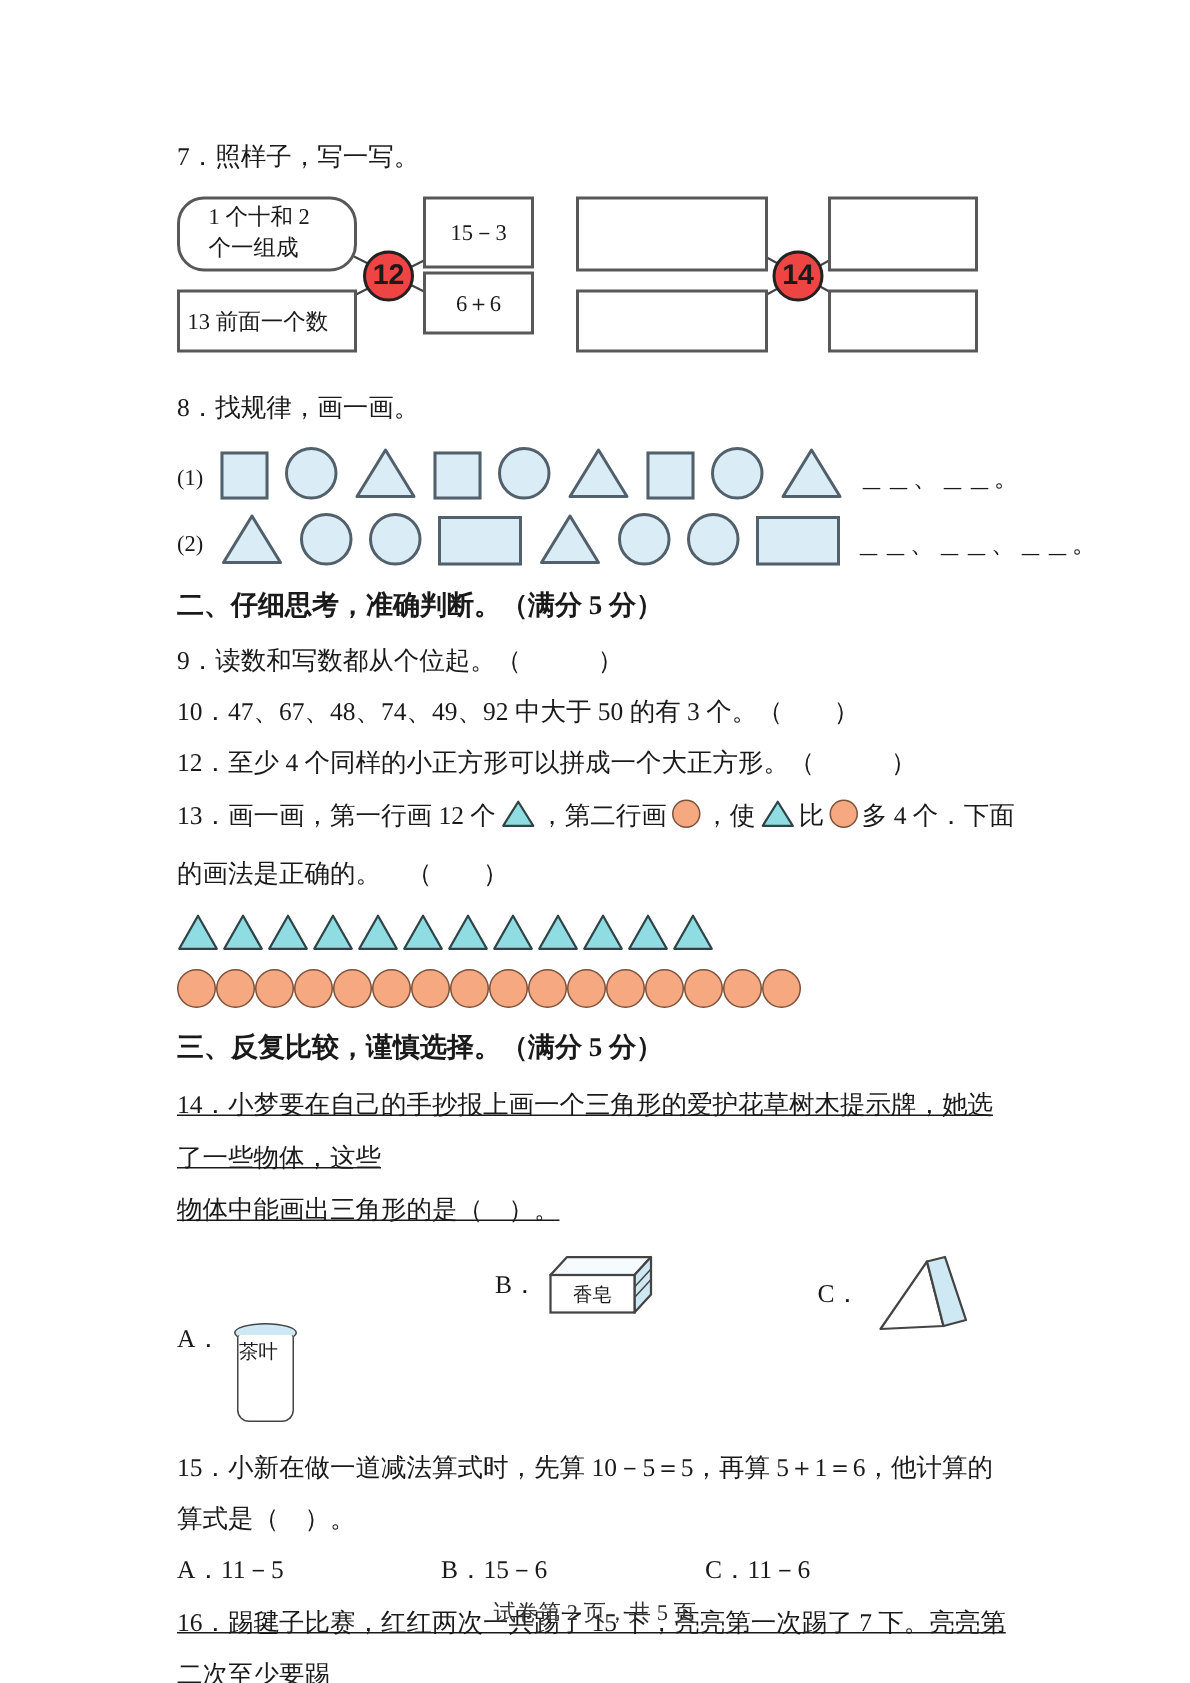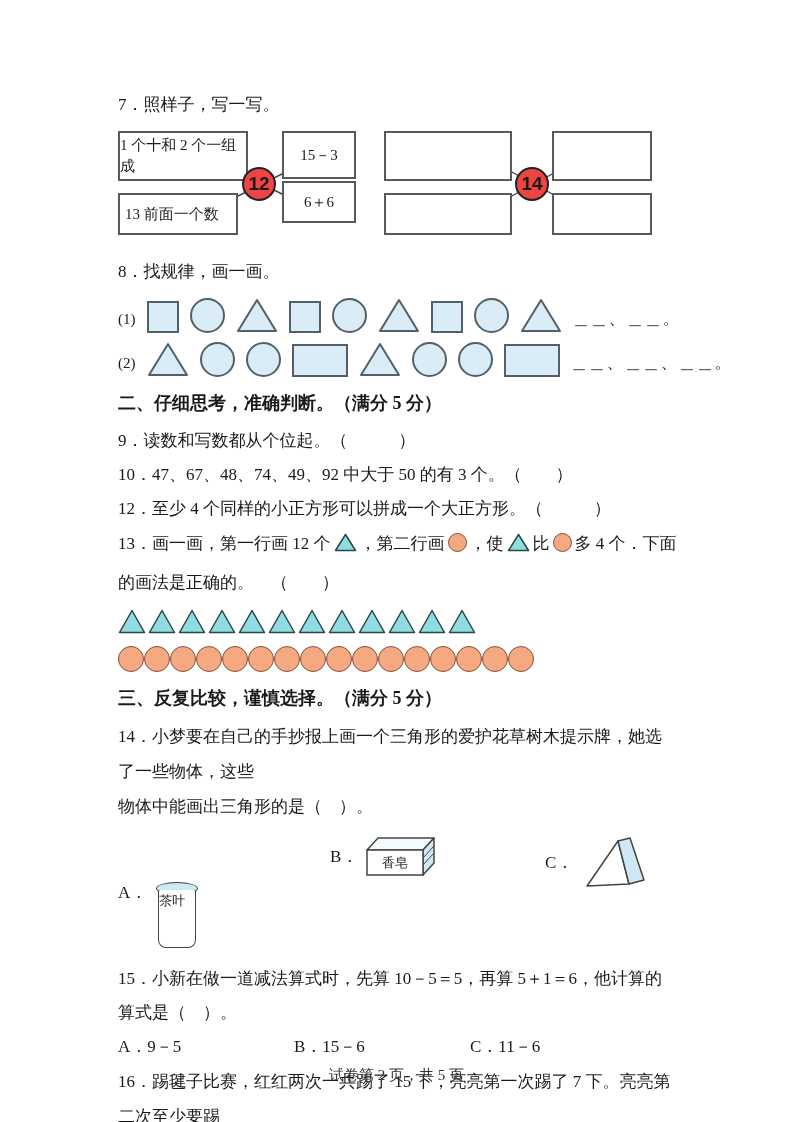--- a/index.html
+++ b/index.html
@@ -10,21 +10,21 @@
   p{margin:0;}
   .qtitle{line-height:22px;margin:0 0 15px;}
 
   
   .q7-diagram{display:flex;gap:28px;height:104px;margin:0 0 26px;}
   .mgroup{position:relative;flex:none;}
   .mgroup.g1{width:238px;}
   .mgroup.g2{width:268px;}
   .mg-box{position:absolute;border:2px solid #585858;background:#fff;box-sizing:border-box;
           font-size:15px;z-index:1;}
-  .g1 .b-tl{left:0;top:0;width:130px;height:50px;padding:2px 0;line-height:21px;}
+  .g1 .b-tl{left:0;top:0;width:120px;height:50px;padding:2px 19px;line-height:21px;border-radius:18px;}
   .g1 .b-bl{left:0;top:62px;width:120px;height:42px;display:flex;align-items:center;padding:0 5px;}
   .g1 .b-tr{left:164px;top:0;width:74px;height:48px;display:flex;align-items:center;justify-content:center;}
   .g1 .b-br{left:164px;top:50px;width:74px;height:42px;display:flex;align-items:center;justify-content:center;}
   .g2 .b-tl{left:0;top:0;width:128px;height:50px;}
   .g2 .b-bl{left:0;top:62px;width:128px;height:42px;}
   .g2 .b-tr{left:168px;top:0;width:100px;height:50px;}
   .g2 .b-br{left:168px;top:62px;width:100px;height:42px;}
   .mg-lines{position:absolute;left:0;top:0;z-index:0;}
   .mg-circle{position:absolute;width:30px;height:30px;border:2px solid #222;border-radius:50%;
              background:#ef4444;display:flex;align-items:center;justify-content:center;
@@ -38,21 +38,21 @@
   .row-label{font-size:15px;line-height:28px;flex:none;}
   .blanks{line-height:28px;letter-spacing:1px;white-space:nowrap;}
 
   .sec-heading{font-weight:bold;font-size:18px;line-height:24px;margin:14px 0 9px;}
   .qline{line-height:34px;}
   .q13-text{line-height:36px;}
   .ishape{display:inline-block;vertical-align:-3px;margin:0 3px;}
   .tri-row{display:flex;gap:2px;align-items:flex-end;margin:8px 0 12px;}
   .circ-row{display:flex;gap:0;margin:0 0 13px;}
 
-  .two-line span{display:block;line-height:35px;}
+  .two-line span{display:block;line-height:35px;text-decoration:underline;}
   .opt-row-img{display:grid;grid-template-columns:212px 215px 1fr;align-items:start;margin:10px 0 12px;}
   .opt-item{display:flex;align-items:center;gap:7px;}
   .opt-row-txt{display:grid;grid-template-columns:176px 176px 1fr;line-height:34px;margin:0;}
 
   
   .canister{position:relative;width:48px;height:68px;flex:none;margin-top:48px;}
   .can-lid{position:absolute;left:2px;top:0;width:42px;height:13px;background:#cfe9f4;
            border:1.5px solid #444;border-radius:50%;box-sizing:border-box;}
   .can-body{position:absolute;left:4px;top:8px;width:38px;height:58px;background:#fff;
             border:1.5px solid #444;border-top:none;border-radius:2px 2px 8px 8px;
@@ -239,21 +239,21 @@
         <span>C．</span>
         <svg class="svg-obj" width="68" height="56">
           <polygon points="7,52 38,7 49,50" fill="#ffffff" stroke="#444" stroke-width="1.5" stroke-linejoin="round"></polygon>
           <polygon points="38,7 50,4 64,46 49,50" fill="#cfe9f4" stroke="#444" stroke-width="1.5" stroke-linejoin="round"></polygon>
         </svg>
       </div>
     </div>
 
     <p class="qline">15．小新在做一道减法算式时，先算 10－5＝5，再算 5＋1＝6，他计算的算式是（　）。</p>
     <div class="opt-row-txt">
-      <span>A．9－5</span>
+      <span>A．11－5</span>
       <span>B．15－6</span>
       <span>C．11－6</span>
     </div>
 
     <p class="two-line">
       <span>16．踢毽子比赛，红红两次一共踢了 15 下，亮亮第一次踢了 7 下。亮亮第二次至少要踢</span>
       <span>（　）下才能超过红红。</span>
     </p>
 
   </div>

